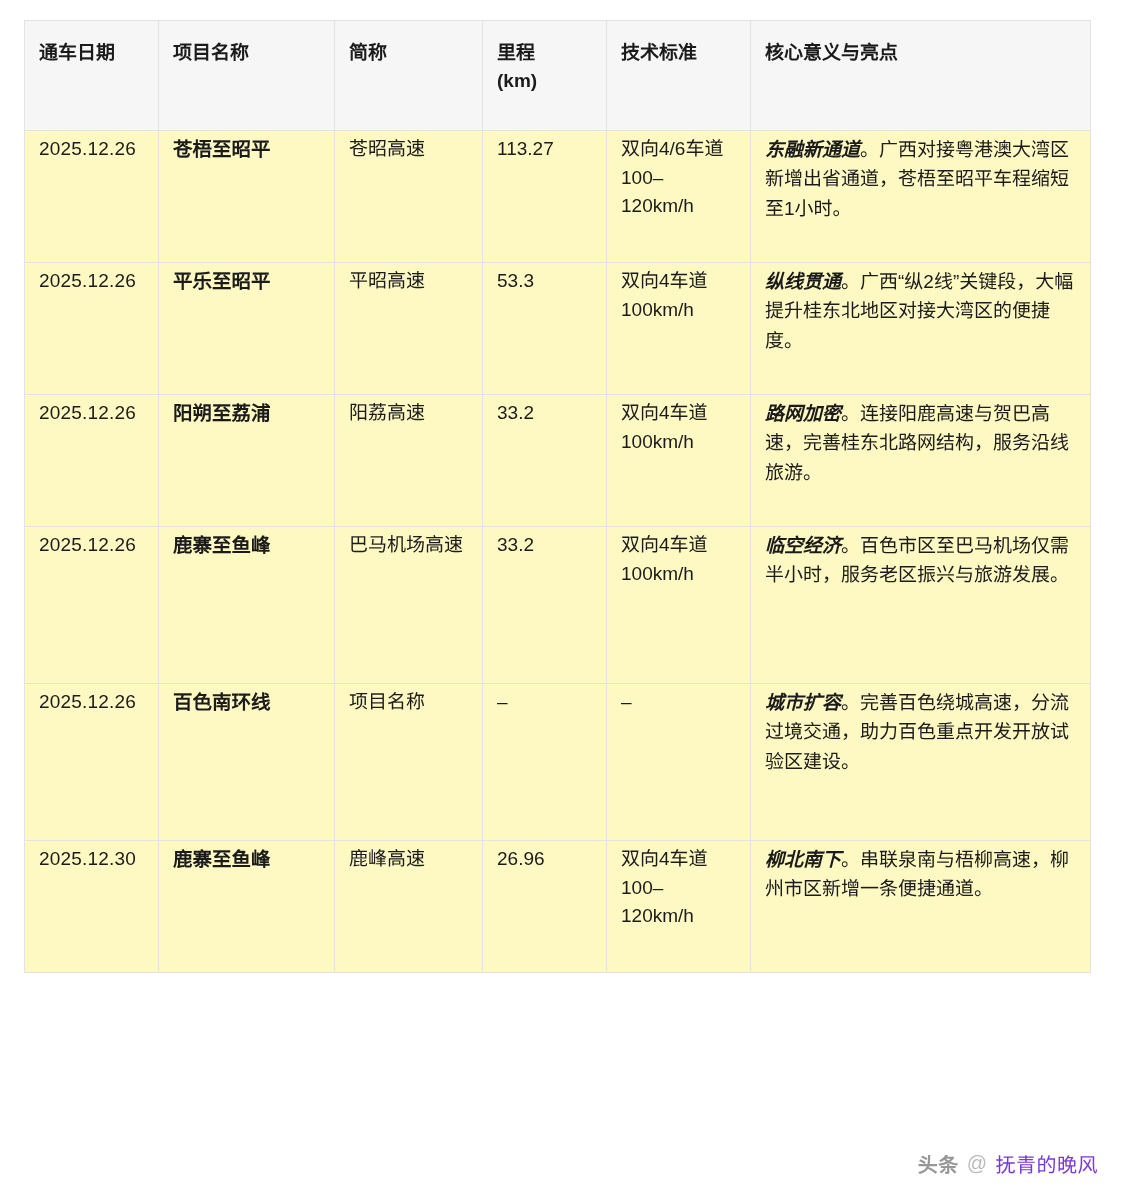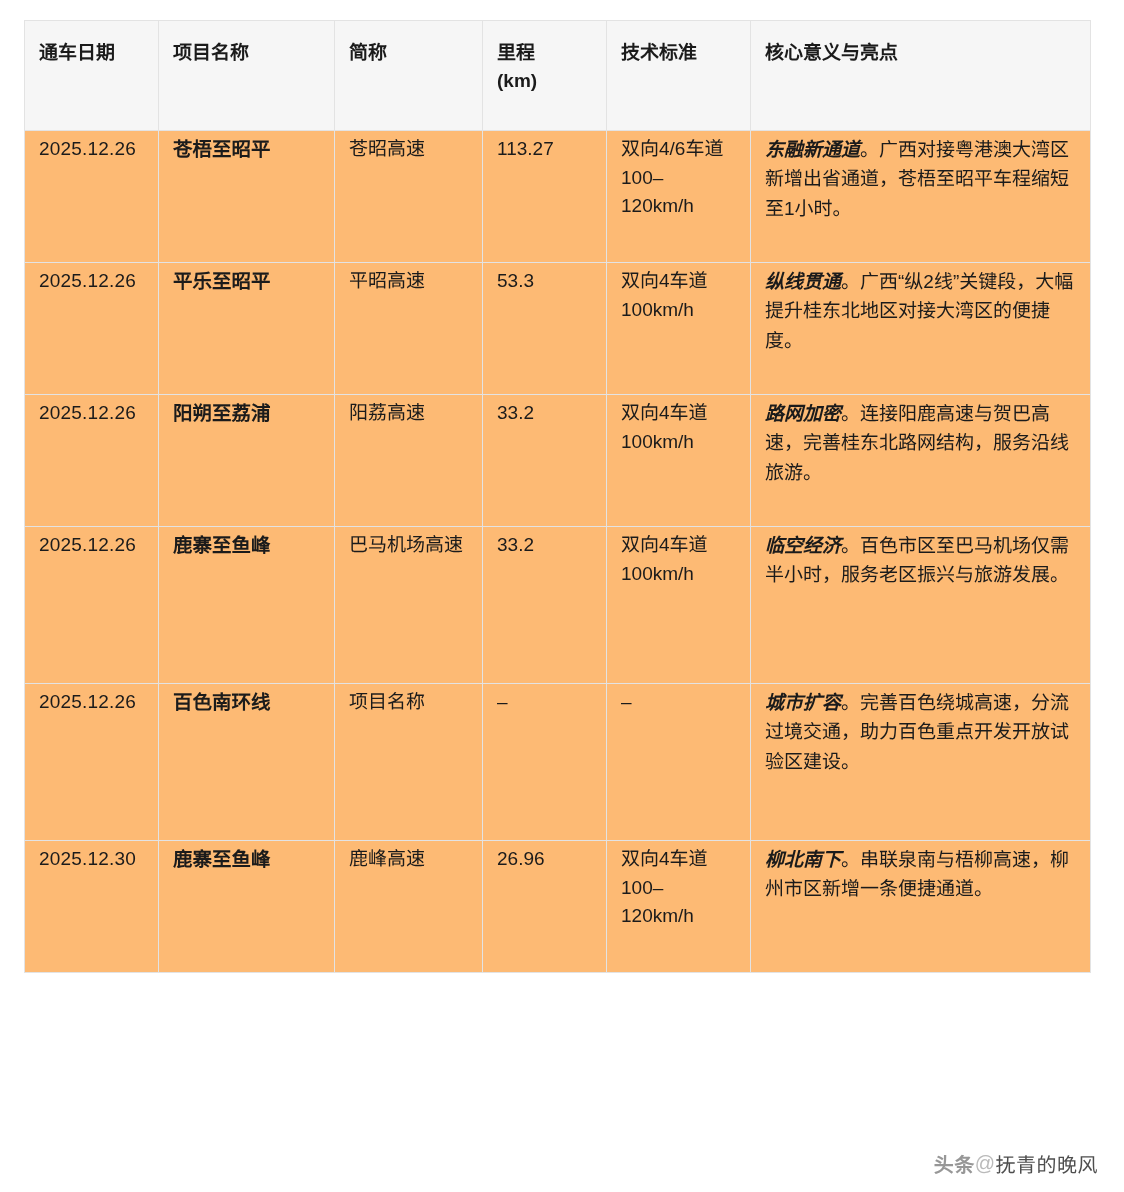--- a/index.html
+++ b/index.html
@@ -20,21 +20,21 @@
     position: relative;
     width: 1124px;
     height: 1192px;
     box-sizing: border-box;
     padding: 20px 30px 0 24px;
   }
   table.data-table {
     border-collapse: collapse;
     width: 1066px;
     table-layout: fixed;
-    background: #fdba74;
+    background: #fef9c3;
   }
   table.data-table col.c0 { width: 134px; }
   table.data-table col.c1 { width: 176px; }
   table.data-table col.c2 { width: 148px; }
   table.data-table col.c3 { width: 124px; }
   table.data-table col.c4 { width: 144px; }
   table.data-table col.c5 { width: 340px; }
 
   thead th {
     background: #f6f6f6;
@@ -79,36 +79,37 @@
     font-style: italic;
   }
   .row-h1 { height: 132px; }
   .row-h2 { height: 157px; }
   .watermark {
     position: absolute;
     right: 26px;
     bottom: 14px;
     display: flex;
     align-items: center;
+    gap: 8px;
     font-size: 20px;
     color: #9a9a9a;
     opacity: 0.92;
     letter-spacing: 0.5px;
     pointer-events: none;
   }
   .watermark .wm-logo {
     font-weight: bold;
     color: #8f8f8f;
     font-size: 20px;
   }
   .watermark .wm-sep {
     color: #b5b5b5;
   }
   .watermark .wm-user {
-    color: #404040;
+    color: #6d28d9;
   }
 </style>
 </head>
 <body>
 
 <div class="page">
   <table class="data-table">
     <colgroup>
       <col class="c0">
         <col class="c1">

